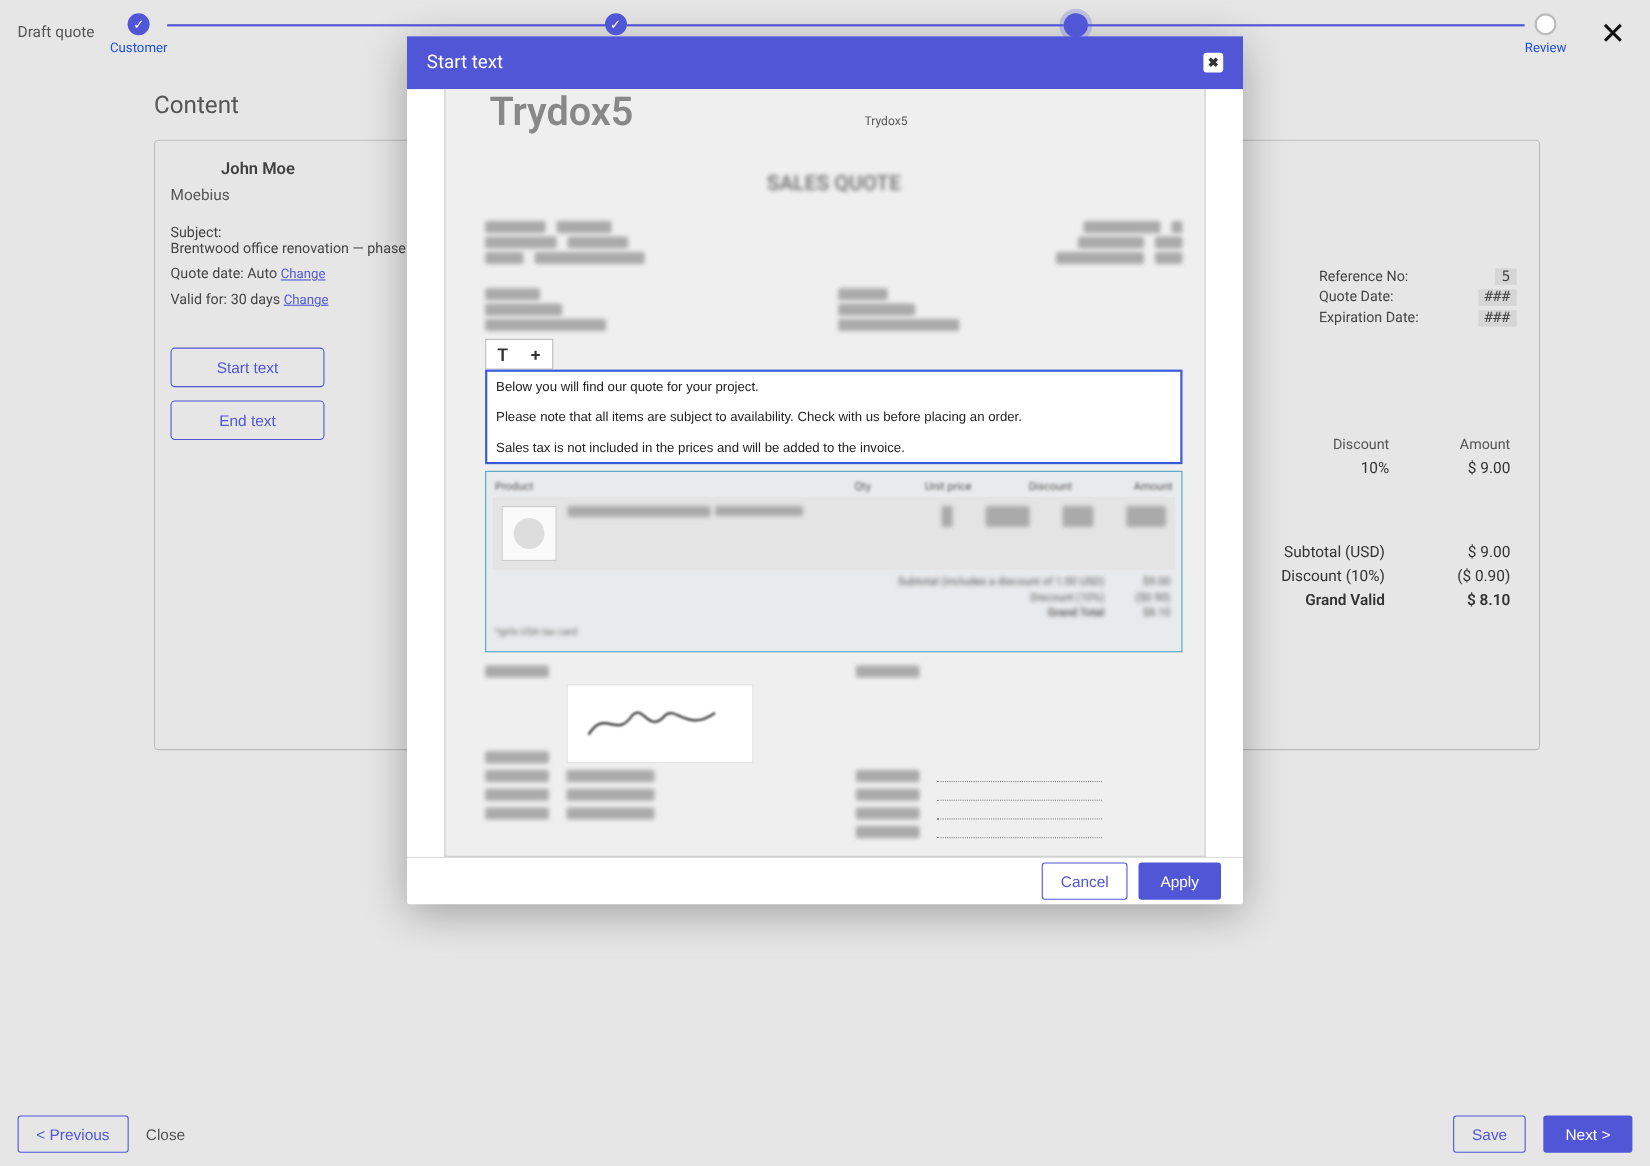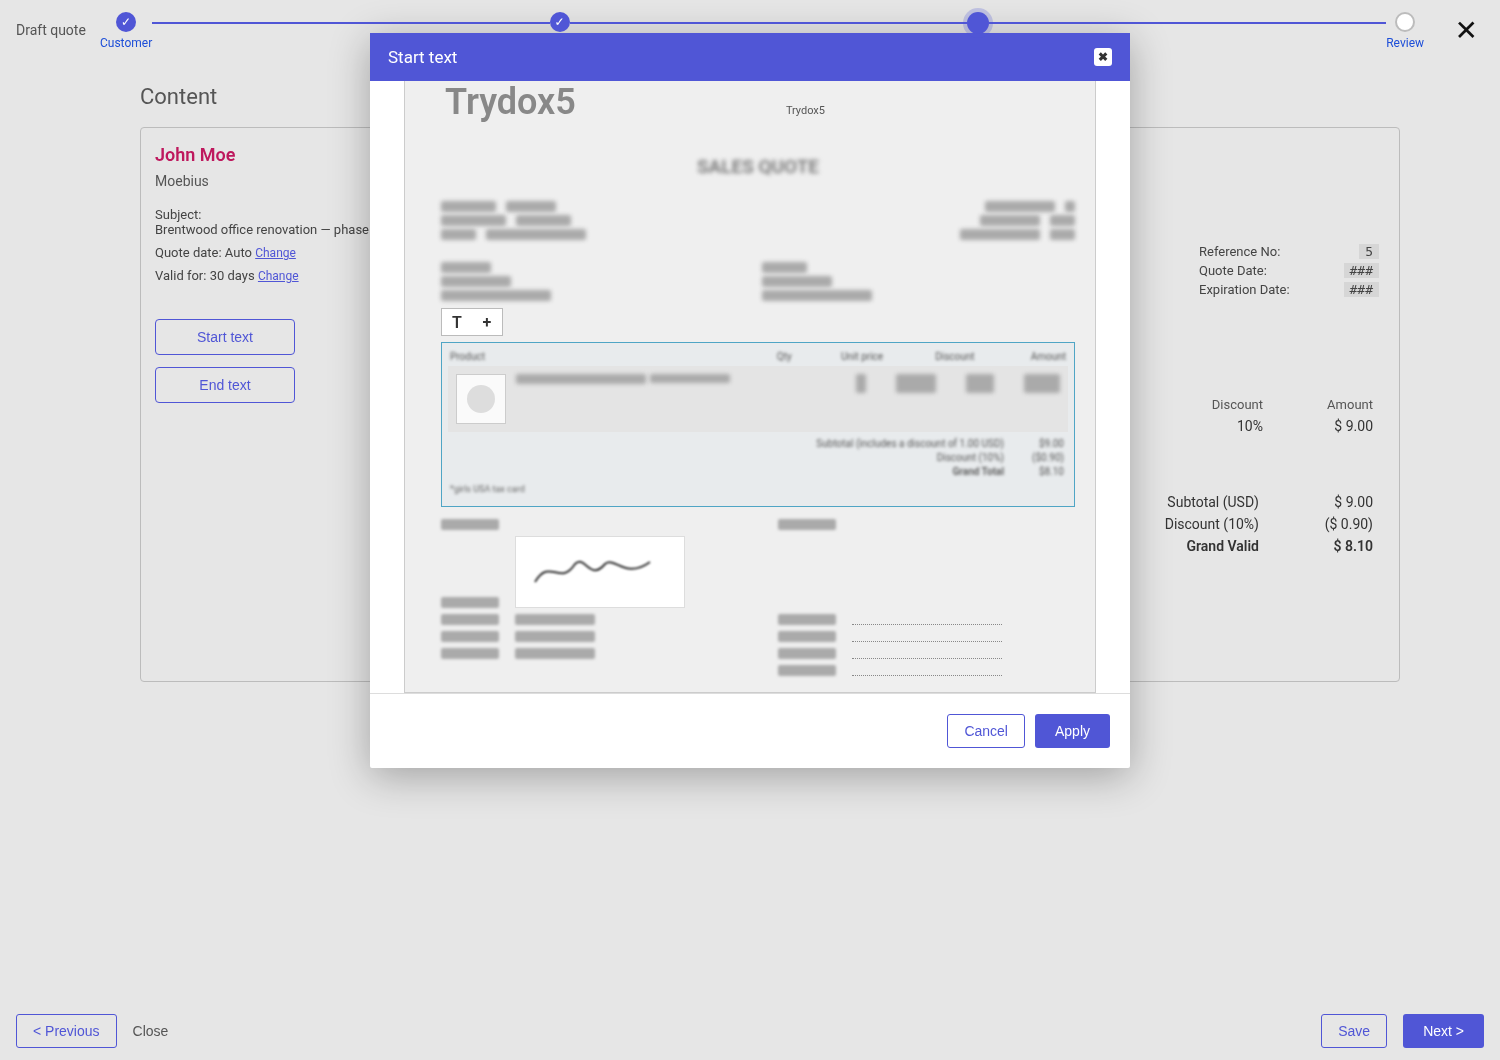--- a/index.html
+++ b/index.html
@@ -15,21 +15,21 @@
   .step-wrap.pending .circle { background:#fff; border:2px solid #bcbcbc; }
   .step-wrap.current .circle { width:22px; height:22px; background:#5056d6; box-shadow: 0 0 0 4px rgba(80,86,214,0.25);}
   .step-wrap .label { font-size:12px; color:#1d4ed8; margin-top:4px;}
   .stepper-line { height:2px; background:#5056d6; flex:1; margin-top:10px; position:relative; z-index:1;}
 
   
   .page-body { padding: 30px 100px 0 140px; color:#444; }
   .content-title { font-size:22px; color:#555; margin-bottom:18px;}
   .panel { border:1px solid #bcbcbc; border-radius:4px; background:#e6e6e6; display:flex;}
   .left-col { width:240px; padding:16px 14px; display:flex; flex-direction:column; gap:6px;}
-  .customer-name { font-weight:600; font-size:18px; color:#be185d; margin-bottom:2px;}
+  .customer-name { font-weight:600; font-size:15px; color:#404040; margin-bottom:2px;margin-left:46px;}
   .customer-company { font-size:14px; color:#555; margin-bottom:12px;}
   .meta-line { font-size:13px; color:#444; margin-bottom:2px;}
   .meta-line a { color:#5056d6; font-size:12px; text-decoration:underline; cursor:pointer; margin-left:0;}
   .block-btn { border:1.5px solid; border-radius:4px; padding:9px 0; font-size:14px; background:transparent; cursor:pointer; width:140px; display:inline-block;}
   .bb-start { border-color:#5056d6; color:#5056d6;}
   .bb-pricing { border-color:#3a9b3a; color:#3a9b3a;}
   .bb-end { border-color:#5056d6; color:#5056d6;}
   .btn-group { display:flex; flex-direction:column; gap:12px; margin-top:28px;}
   .btn-row { display:flex; align-items:center; gap:8px;}
   .right-col { flex:1; padding:16px 20px;}
@@ -86,21 +86,21 @@
   .small-note { font-size:9px; color:#666; filter:blur(1.8px); padding:4px 6px;}
 
   .accept-grid { display:flex; gap:40px; font-size:10px; color:#555; margin-top:12px;}
   .accept-col { flex:1; display:flex; flex-direction:column; gap:6px;}
   .accept-col .r { display:flex; gap:16px; align-items:flex-end;}
   .accept-col .lab { filter:blur(1.8px); background:#aaa; color:transparent; border-radius:2px; width:58px; display:inline-block;}
   .accept-col .val { filter:blur(1.8px); background:#aaa; color:transparent; border-radius:2px; width:80px; display:inline-block;}
   .sig-img { width:170px; height:72px; background:#fff; border:1px solid #ddd; display:flex; align-items:center; justify-content:center;}
   .dotline { border-bottom:1px dotted #888; width:150px; height:1px;}
 
-  .modal-footer { border-top:1px solid #ddd; padding:20px 20px; display:flex; justify-content:flex-end; gap:10px;}
+  .modal-footer { border-top:1px solid #ddd; padding:4px 20px; display:flex; justify-content:flex-end; gap:10px;}
 </style>
 </head>
 <body>
 
 <div class="header">
   <span class="draft-title">Draft quote</span>
   <div class="stepper">
     <div class="step-wrap">
       <div class="circle">✓</div>
       <span class="label">Customer</span>
@@ -280,20 +280,25 @@
               <div class="hdr-row">
                   <span class="bl" style="width:110px;">Palo Alto, CA 94303</span>
                 </div>
             </div>
           </div>
 
           <div class="toolbar">
             <span>T</span>
             <span>+</span>
           </div>
+          <div class="text-editor" contenteditable="true" style="">Below you will find our quote for your project.
+
+Please note that all items are subject to availability. Check with us before placing an order.
+
+Sales tax is not included in the prices and will be added to the invoice.</div>
 
           <div class="pricing-outline">
             <div class="pt-head">
               <span style="flex:3">Product</span>
                 <span style="flex:1; text-align:right;">Qty</span>
                 <span style="flex:1; text-align:right;">Unit price</span>
                 <span style="flex:1; text-align:right;">Discount</span>
                 <span style="flex:1; text-align:right;">Amount</span>
             </div>
             <div class="pt-row">

